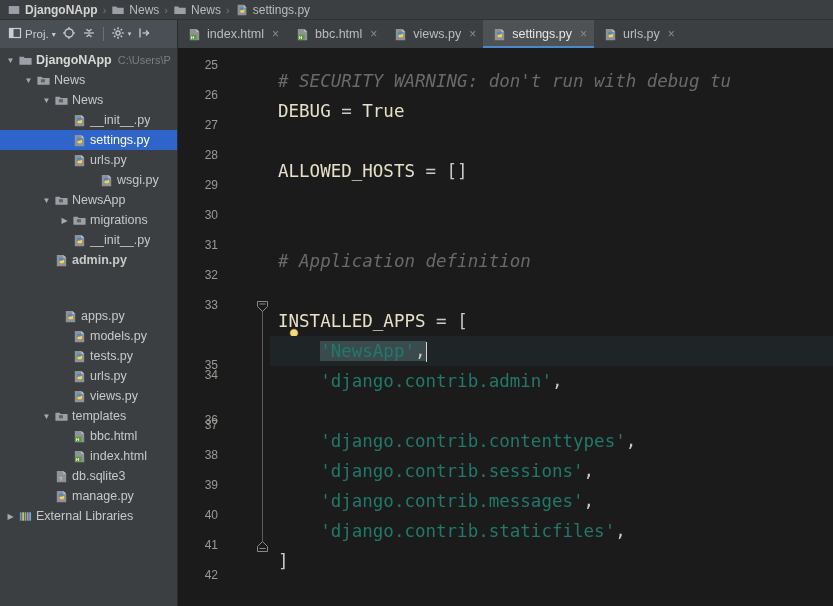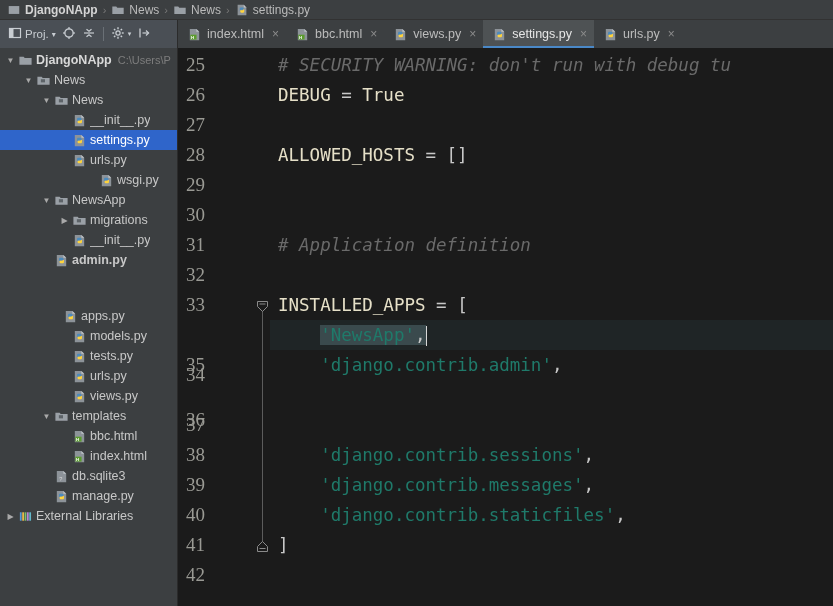--- a/index.html
+++ b/index.html
@@ -95,26 +95,26 @@
   .editor {
     flex: 1; background: #1b1b1b;
     position: relative; overflow: hidden;
     display: flex;
   }
   .gutter {
     width: 92px; min-width: 92px;
     background: #1b1b1b;
     position: relative;
   }
-  .code-area { flex: 1; position: relative; overflow: hidden; }
+  .code-area { flex: 1; position: relative; overflow: hidden; margin-top: 16px; }
 
   .ln {
-    position: absolute; right: 65px;
-    font-family: Liberation Serif, serif;
-    font-size: 19px; color: #9a9a94; line-height: 30px;
+    position: absolute; right: 52px;
+    font-family: Liberation Sans, sans-serif;
+    font-size: 12px; color: #9a9a94; line-height: 30px;
     text-align: right;
   }
   .fold-col { position: absolute; left: 78px; top: 0; width: 14px; height: 100%; }
   .fold-line { position: absolute; left: 6px; width: 1px; background: #5c5c5c; }
   .fold-marker {
     position: absolute; left: 0; width: 13px; height: 13px;
   }
   .bulb { position: absolute; left: 108px; width: 16px; height: 16px; }
 
   .code-line {
@@ -609,20 +609,21 @@
           <div class="code-line" style="top: 32px;"><span class="tok-ident">DEBUG</span><span class="tok-op"> = </span><span class="tok-kw">True</span></div>
           <div class="code-line" style="top: 62px;"></div>
           <div class="code-line" style="top: 92px;"><span class="tok-ident">ALLOWED_HOSTS</span><span class="tok-op"> = </span><span class="tok-punct">[]</span></div>
           <div class="code-line" style="top: 122px;"></div>
           <div class="code-line" style="top: 152px;"></div>
           <div class="code-line" style="top: 182px;"><span class="tok-comment"># Application definition</span></div>
           <div class="code-line" style="top: 212px;"></div>
           <div class="code-line" style="top: 242px;"><span class="tok-ident">INSTALLED_APPS</span><span class="tok-op"> = </span><span class="tok-punct">[</span></div>
           <div class="code-line selected-line" style="top: 272px;"><span class="tok-punct">    </span><span class="tok-str sel-span">'NewsApp'</span><span class="tok-punct sel-span">,</span><span class="caret"></span></div>
           <div class="code-line" style="top: 302px;"><span class="tok-punct">    </span><span class="tok-str">'django.contrib.admin'</span><span class="tok-punct">,</span></div>
+          <div class="code-line" style="top: 362px;"><span class="tok-punct">    </span><span class="tok-str">'django.contrib.contenttypes'</span><span class="tok-punct">,</span></div>
           <div class="code-line" style="top: 392px;"><span class="tok-punct">    </span><span class="tok-str">'django.contrib.sessions'</span><span class="tok-punct">,</span></div>
           <div class="code-line" style="top: 422px;"><span class="tok-punct">    </span><span class="tok-str">'django.contrib.messages'</span><span class="tok-punct">,</span></div>
           <div class="code-line" style="top: 452px;"><span class="tok-punct">    </span><span class="tok-str">'django.contrib.staticfiles'</span><span class="tok-punct">,</span></div>
           <div class="code-line" style="top: 482px;"><span class="tok-punct">]</span></div>
           <div class="code-line" style="top: 512px;"></div>
         </div>
     </div>
   </div>
 </div>
 

